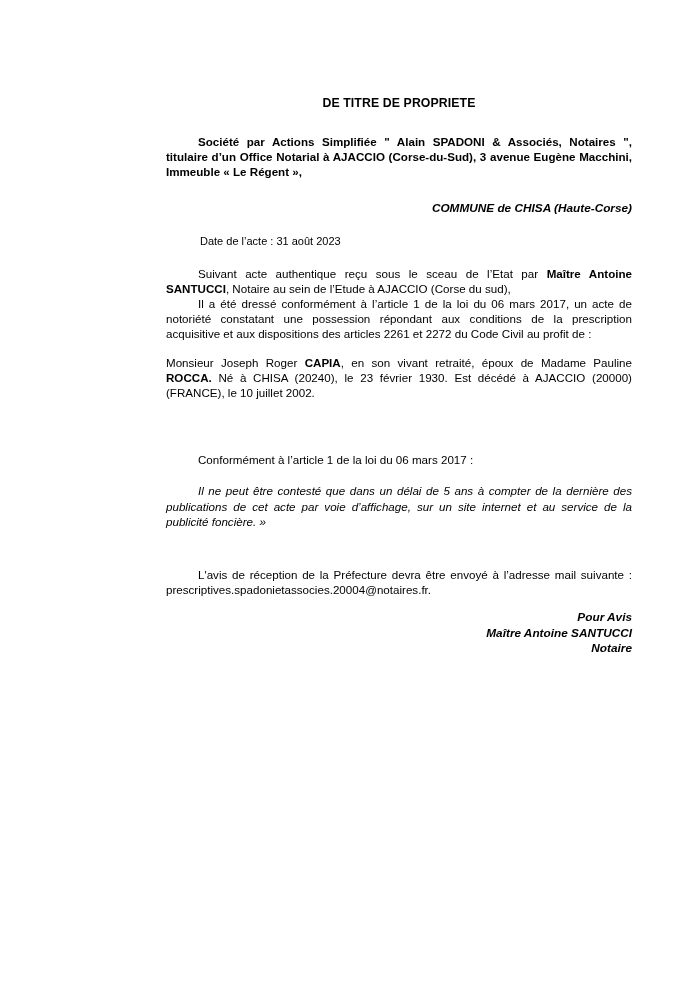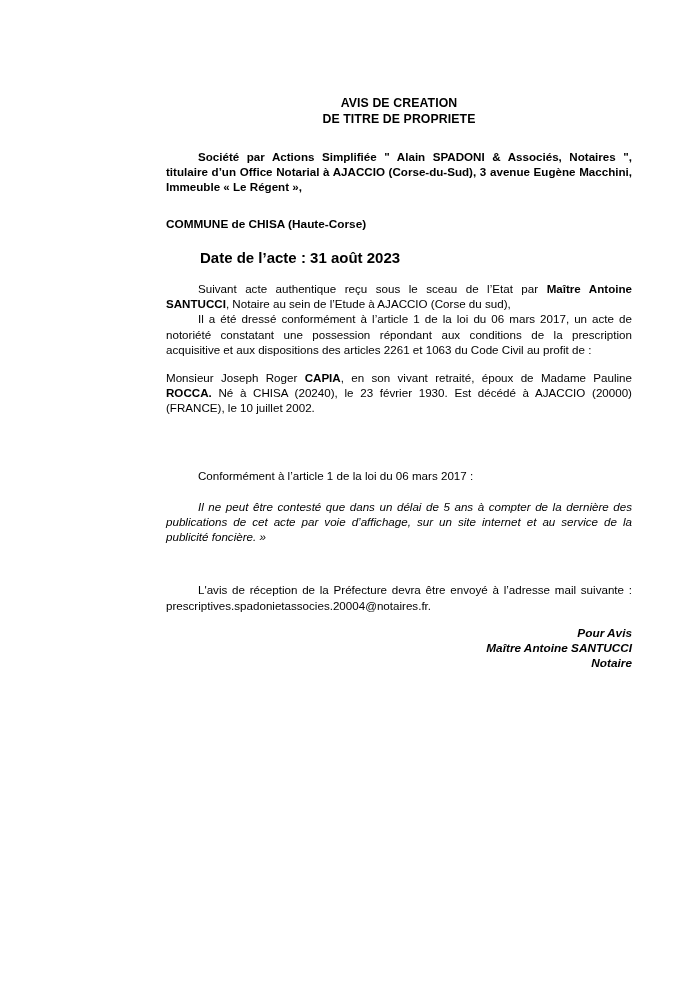--- a/index.html
+++ b/index.html
@@ -42,83 +42,83 @@
   .para {
     font-size: 11.6px;
     line-height: 15.2px;
     text-align: justify;
     margin: 0;
   }
   .para.bold { font-weight: bold; }
   .para.indent { text-indent: 32px; }
   .para.italic { font-style: italic; }
   .center {
-    text-align: left;
+    text-align: right;
     font-weight: bold;
     font-size: 11.8px;
     line-height: 15.2px;
+    font-style: italic;
   }
   .right {
     text-align: right;
     font-weight: bold;
     font-size: 11.8px;
     line-height: 15.2px;
     font-style: italic;
   }
   b, .b { font-weight: bold; }
   .u {
     font-weight: bold;
     text-decoration: underline;
     text-underline-offset: 1px;
   }
   .gap-13 { height: 13px; }
   .gap-16 { height: 16px; }
   .gap-18 { height: 18px; }
   .gap-22 { height: 22px; }
   .gap-36 { height: 36px; }
   .date-line {
-    font-size: 15px;
+    font-size: 11px;
     line-height: 15.2px;
-    font-weight: bold;
+    font-weight: normal;
     padding-left: 34px;
   }
   .parcels {
     font-size: 11.6px;
     line-height: 15.2px;
   }
   .parcels div { white-space: normal; }
 </style>
 </head>
 <body>
 
 <div class="page">
   <div class="content">
 
     <div class="title-block">
-      <span class="t-line">AVIS DE CREATION</span>
       <span class="t-line">DE TITRE DE PROPRIETE</span>
     </div>
 
     <div class="gap-22"></div>
 
     <p class="para bold indent">Société par Actions Simplifiée " Alain SPADONI &amp; Associés, Notaires ", titulaire d’un Office Notarial à AJACCIO (Corse-du-Sud), 3 avenue Eugène Macchini, Immeuble « Le Régent »,</p>
 
     <div class="gap-22"></div>
 
     <div class="center">COMMUNE de CHISA (Haute-Corse)</div>
 
     <div class="gap-18"></div>
 
     <div class="date-line">Date de l’acte : 31 août 2023</div>
 
     <div class="gap-16"></div>
 
     <p class="para indent"><span>Suivant acte authentique reçu sous le sceau de l’Etat par </span><b>Maître Antoine SANTUCCI</b><span>, Notaire au sein de l’Etude à AJACCIO (Corse du sud),</span></p>
 
-    <p class="para indent">Il a été dressé conformément à l’article 1 de la loi du 06 mars 2017, un acte de notoriété constatant une possession répondant aux conditions de la prescription acquisitive et aux dispositions des articles 2261 et 1063 du Code Civil au profit de :</p>
+    <p class="para indent">Il a été dressé conformément à l’article 1 de la loi du 06 mars 2017, un acte de notoriété constatant une possession répondant aux conditions de la prescription acquisitive et aux dispositions des articles 2261 et 2272 du Code Civil au profit de :</p>
 
     <div class="gap-13"></div>
 
     <p class="para"><span>Monsieur Joseph Roger </span><b>CAPIA</b><span>, en son vivant retraité, époux de Madame Pauline </span><b>ROCCA.</b><span> Né à CHISA (20240), le 23 février 1930. Est décédé à AJACCIO (20000) (FRANCE), le 10 juillet 2002.</span></p>
 
     <div class="gap-16"></div>
 
 
     <div class="gap-36"></div>
 

